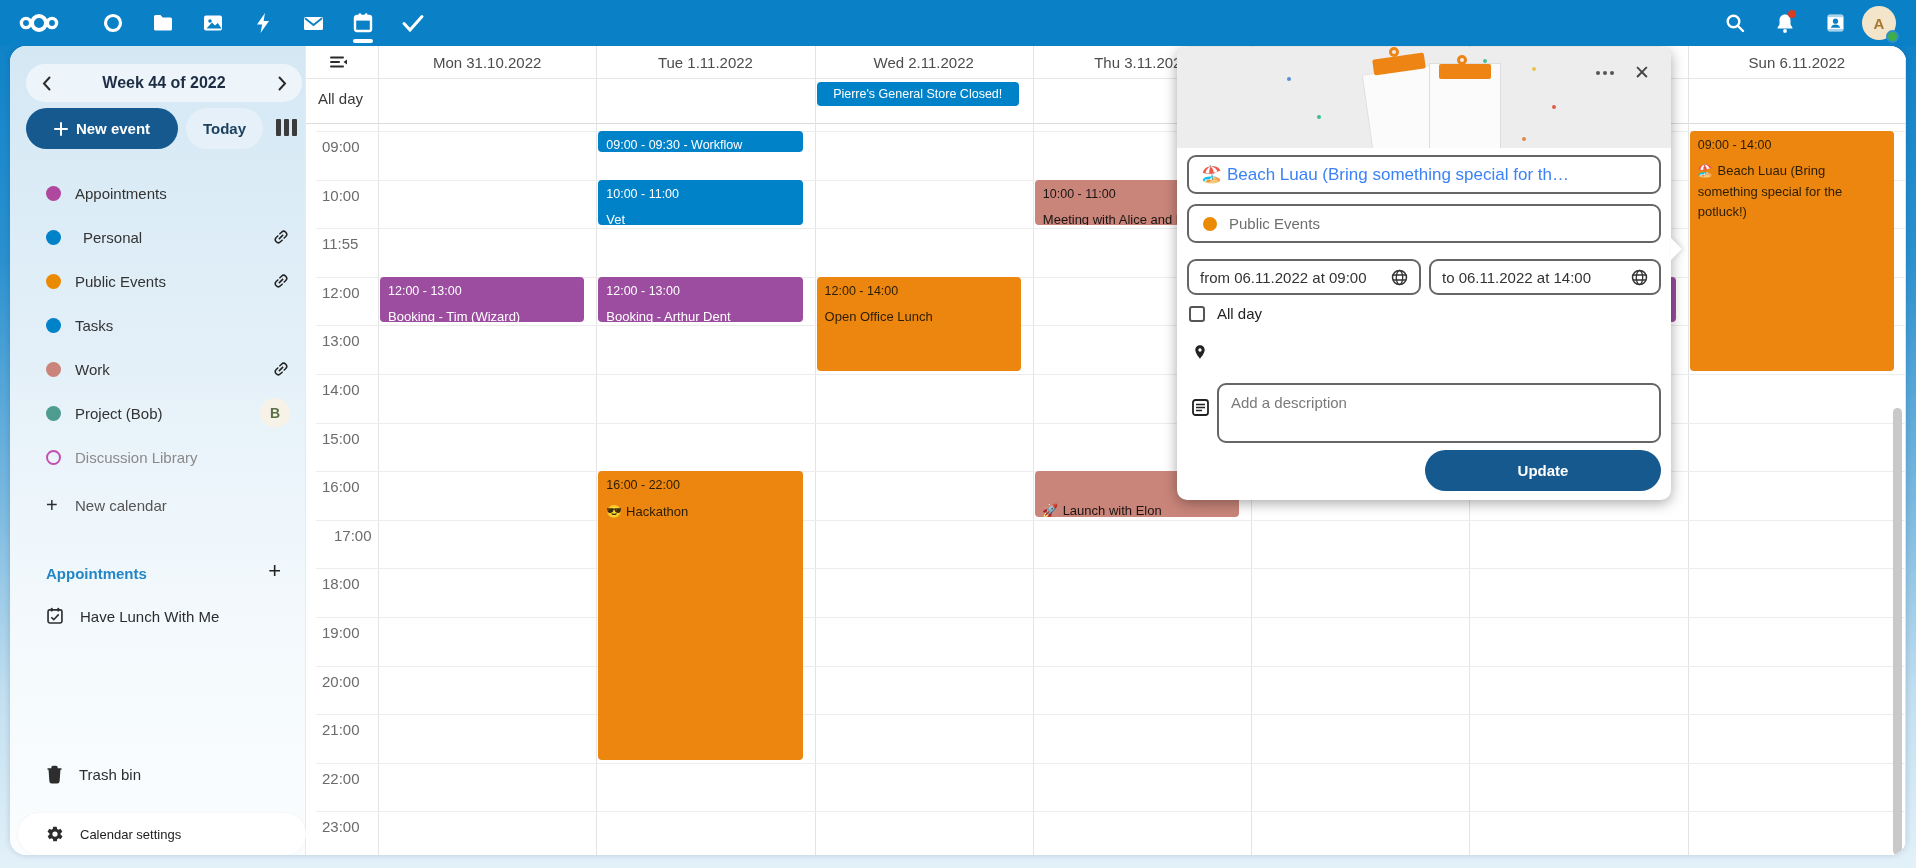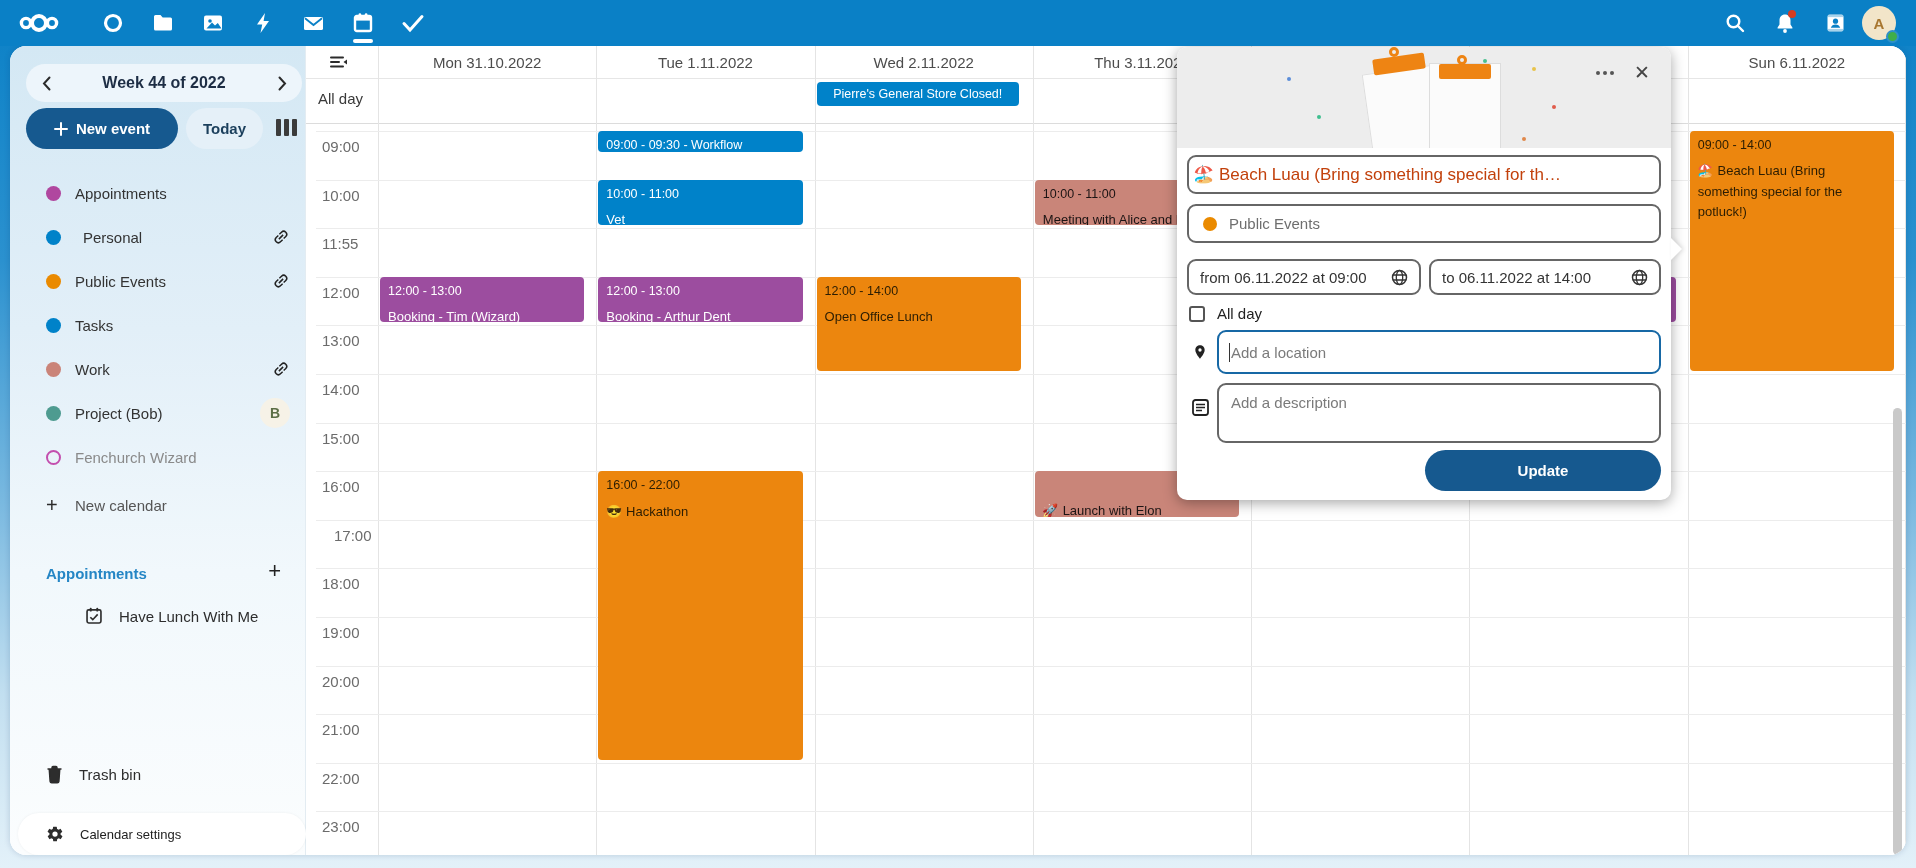--- a/index.html
+++ b/index.html
@@ -61,21 +61,21 @@
   #popup-arrow { position:absolute; right:-11px; top:191px; width:0; height:0; border-top:11px solid transparent; border-bottom:11px solid transparent; border-left:11px solid #fff; filter:drop-shadow(2px 0 2px rgba(0,0,0,.12)); }
   #popup-illus { position:absolute; left:0; top:0; width:494px; height:101px; background:#ededed; border-radius:10px 10px 0 0; overflow:hidden; }
   .clipboard { position:absolute; background:#fbfbfb; border:1px solid #ddd; }
   .clip { position:absolute; background:#ee8413; border-radius:2px; }
   .clip-ring { position:absolute; width:10px; height:10px; border:3px solid #ee8413; border-radius:50%; background:#ededed; }
   .confetti { position:absolute; border-radius:50%; width:4px; height:4px; }
   #popup-dots { position:absolute; right:52px; top:12px; width:28px; height:28px; display:flex; align-items:center; justify-content:center; gap:3px; cursor:pointer; }
   #popup-dots i { width:4px; height:4px; border-radius:50%; background:#555; }
   #popup-close { position:absolute; right:14px; top:10px; width:30px; height:30px; font-size:19px; color:#444; display:flex; align-items:center; justify-content:center; cursor:pointer; }
   .fld { position:absolute; border:2px solid #666; border-radius:9px; background:#fff; display:flex; align-items:center; }
-  #fld-title { left:10px; top:108px; width:474px; height:39px; padding:0 4px; font-size:17px; color:#c2410c; gap:9px;align-items:center; }
+  #fld-title { left:10px; top:108px; width:474px; height:39px; padding:0 12px; font-size:17px; color:#3b82f6; gap:9px;align-items:center; }
   #fld-title .ttl { white-space:nowrap; overflow:hidden; }
   #fld-cal { left:10px; top:157px; width:474px; height:39px; padding:0 14px; font-size:15px; color:#6e6e6e; gap:12px; }
   #fld-from { left:10px; top:212px; width:234px; height:36px; padding:0 11px; font-size:15px; color:#333; justify-content:space-between; }
   #fld-to { left:252px; top:212px; width:232px; height:36px; padding:0 11px; font-size:15px; color:#333; justify-content:space-between; }
   #allday-row { position:absolute; left:12px; top:258px; display:flex; align-items:center; gap:12px; font-size:15px; color:#222; cursor:pointer; }
   #allday-box { width:16px; height:16px; border:2px solid #555; border-radius:3px; background:#fff; }
   #fld-loc { left:40px; top:283px; width:444px; height:44px; padding:0 10px; font-size:15px; border-color:#1768a5; }
   #fld-desc { left:40px; top:336px; width:444px; height:60px; padding:9px 12px; font-size:15px; align-items:flex-start; }
   .ph { color:#7a7a7a; }
   .caret { display:inline-block; width:1px; height:19px; background:#333; margin-right:1px; vertical-align:middle; }
@@ -240,33 +240,33 @@
           </div>
           <div class="cal-row" style="top: 345px;">
             <span class="cal-dot" style="background: rgb(78, 155, 144);"></span>
             <span class="cal-name">Project (Bob)</span>
             <span class="trail">
               <span class="mini-avatar">B</span>
             </span>
           </div>
           <div class="cal-row" style="top: 389px;">
             <span class="cal-dot" style="background: transparent; border: 2px solid rgb(195, 79, 174);"></span>
-            <span class="cal-name" style="color: rgb(138, 138, 138);">Fenchurch Wizard</span>
+            <span class="cal-name" style="color: rgb(138, 138, 138);">Discussion Library</span>
             <span class="trail"></span>
           </div>
           <div class="cal-row" style="top: 437px;">
             <span style="width:15px;margin-right:14px;font-size:20px;color:#2b2b2b;line-height:15px;">+</span>
             <span style="color: rgb(85, 85, 85);">New calendar</span>
           </div>
         </div>
 
       <div id="appt-heading">Appointments</div>
       <div id="appt-plus">+</div>
       <div id="appt-list">
-          <div class="side-row" style="top: 548px; margin-left: 39px;">
+          <div class="side-row" style="top: 548px;">
             <svg width="18" height="18" viewBox="0 0 22 22">
               <rect x="2.5" y="3.5" width="17" height="16" rx="2" fill="none" stroke="#2d2d2d" stroke-width="2"></rect>
               <rect x="5.8" y="1" width="2.4" height="4.6" rx="1.1" fill="#2d2d2d"></rect>
               <rect x="13.8" y="1" width="2.4" height="4.6" rx="1.1" fill="#2d2d2d"></rect>
               <path d="M6.5 12.5 9.5 15.5 15.5 9" fill="none" stroke="#2d2d2d" stroke-width="2"></path>
             </svg>
             <span>Have Lunch With Me</span>
           </div>
         </div>
 
@@ -439,24 +439,20 @@
     <div id="allday-row">
       <span id="allday-box"></span>
       <span>All day</span>
     </div>
 
     <div class="pop-icon" style="top:295px;">
       <svg width="16" height="20" viewBox="0 0 24 24">
           <path fill="#222" d="M12 2C8.13 2 5 5.13 5 9c0 5.25 7 13 7 13s7-7.75 7-13c0-3.87-3.13-7-7-7zm0 9.5A2.5 2.5 0 1 1 12 6.5a2.5 2.5 0 0 1 0 5z"></path>
         </svg>
     </div>
-    <div id="fld-loc" class="fld">
-      <span class="caret"></span>
-        <span class="ph">Add a location</span>
-    </div>
 
     <div class="pop-icon" style="top:352px;">
       <svg width="17" height="17" viewBox="0 0 17 17">
           <rect x="1" y="1" width="15" height="15" rx="2.5" fill="none" stroke="#222" stroke-width="1.8"></rect>
           <path d="M4 5.5h9M4 8.5h9M4 11.5h6" stroke="#222" stroke-width="1.5"></path>
         </svg>
     </div>
     <div id="fld-desc" class="fld">
       <span class="ph">Add a description</span>
     </div>

